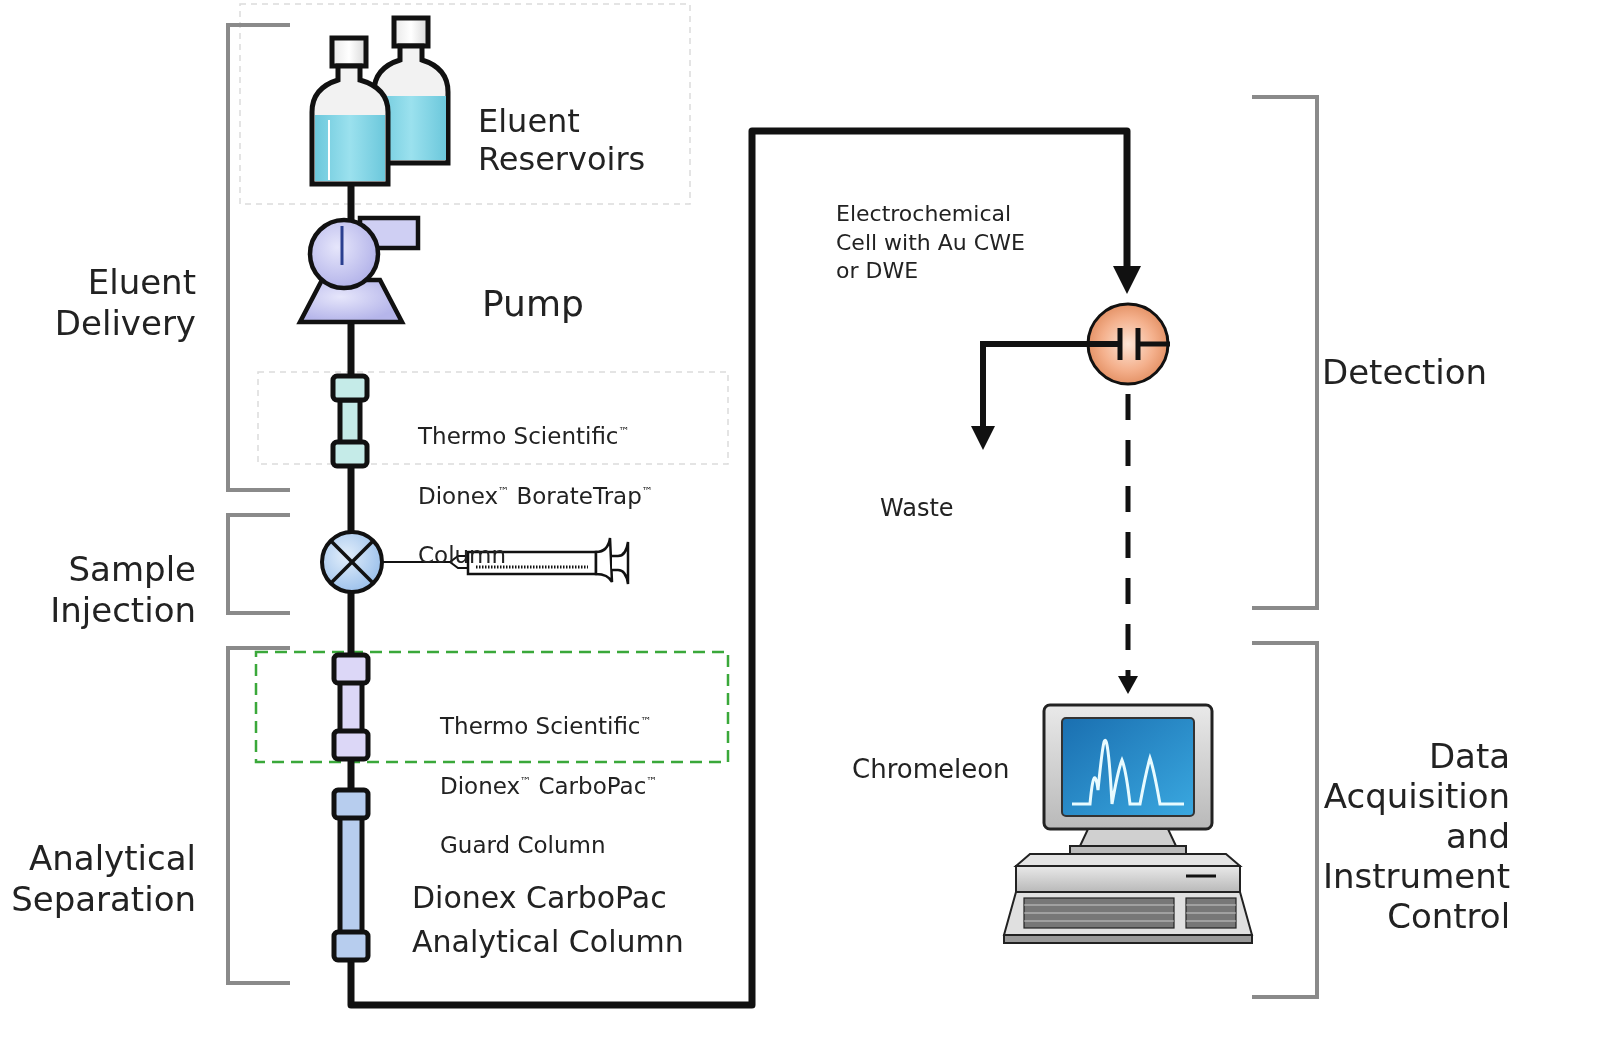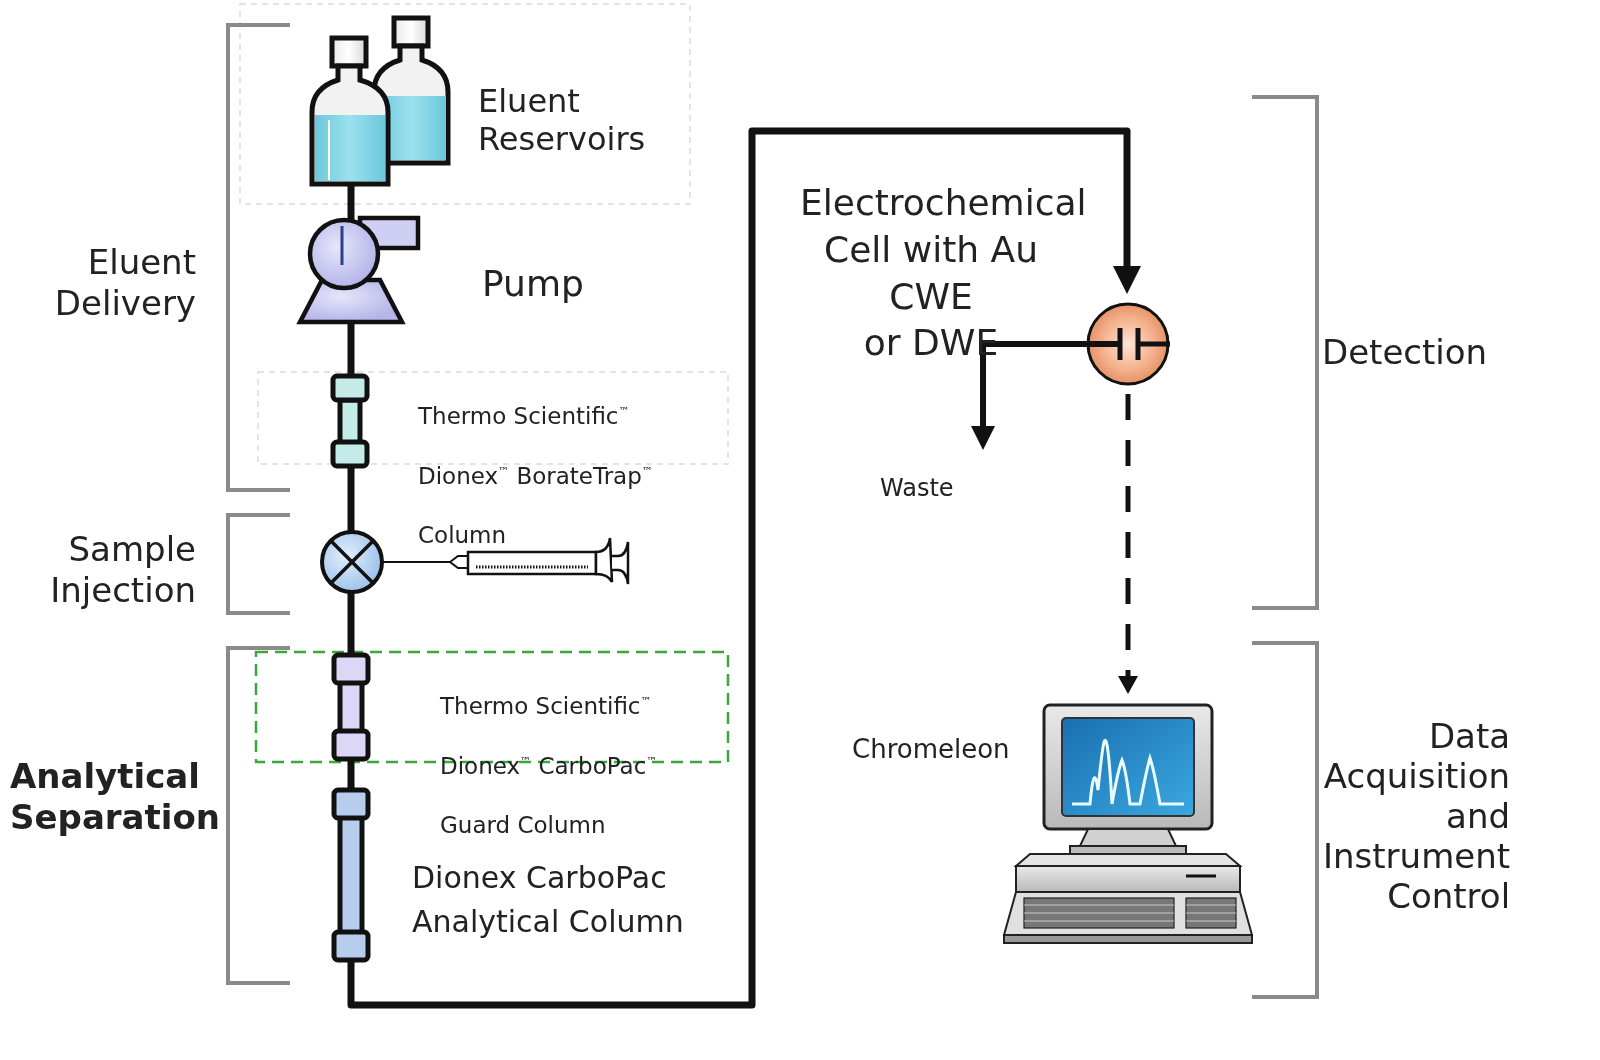--- a/index.html
+++ b/index.html
@@ -1,19 +1,19 @@
 <!DOCTYPE html>
 <html><head>
 <meta charset="utf-8">
 <style>
   html, body { margin: 0; padding: 0; background: #ffffff; }
   body { width: 1600px; height: 1060px; position: relative; overflow: hidden;
          font-family: "DejaVu Sans", "Liberation Sans", sans-serif; color: #1e1e1e; }
   #diagram { position: absolute; left: 0; top: 0; width: 1600px; height: 1060px; }
-  .lbl { position: absolute; white-space: pre-line; line-height: 1.2; }
+  .lbl { position: absolute; white-space: pre-line; line-height: 1.2; margin-top: 20px; }
   .sect { font-size: 34px; color: #222; text-align: right; }
   .sect.right-align { text-align: right; }
   .comp { font-size: 32px; color: #222; }
   .small { font-size: 23px; color: #222; line-height: 1.3; }
   .tm { font-size: 11px; vertical-align: super; }
 </style>
 </head>
 <body>
 
 <svg id="diagram" width="1600" height="1060" viewBox="0 0 1600 1060" xmlns="http://www.w3.org/2000/svg">
@@ -153,21 +153,21 @@
         <line x1="1186" y1="913" x2="1236" y2="913"></line>
         <line x1="1186" y1="921" x2="1236" y2="921"></line>
     </g>
   </g>
 </svg>
 
 <div class="lbl sect right-align" style="left:20px; top:242px; width:176px;">Eluent
 Delivery</div>
 <div class="lbl sect right-align" style="left:10px; top:529px; width:186px;">Sample
 Injection</div>
-<div class="lbl sect right-align" style="left:10px; top:756px; width:186px;font-weight:bold;">Analytical
+<div class="lbl sect right-align" style="left:10px; top:818px; width:186px;">Analytical
 Separation</div>
 
 <div class="lbl sect" style="left:1322px; top:332px;">Detection</div>
 <div class="lbl sect" style="left:1323px; top:716px; line-height:1.18;">Data
 Acquisition
 and
 Instrument
 Control</div>
 
 <div class="lbl comp" style="left:478px; top:82px; line-height:1.2;">Eluent
@@ -182,17 +182,17 @@
 
 <div class="lbl small" style="left:440px; top:662px;">
   <span>Thermo Scientific</span><span class="tm">™</span><br>
   <span>Dionex</span><span class="tm">™</span><span> CarboPac</span><span class="tm">™</span><br>
   <span>Guard Column</span>
 </div>
 
 <div class="lbl small" style="left:412px; top:856px; font-size:30px; line-height:1.45;">Dionex CarboPac
 Analytical Column</div>
 
-<div class="lbl comp" style="left:800px; top:180px; width:262px; text-align:center; font-size:36px; line-height:1.3;">Electrochemical
+<div class="lbl comp" style="left:836px; top:180px; width:262px; text-align:left; font-size:22px; line-height:1.3;">Electrochemical
 Cell with Au CWE
 or  DWE</div>
 <div class="lbl comp" style="left:880px; top:474px; font-size:24px;">Waste</div>
 <div class="lbl comp" style="left:852px; top:734px; font-size:26px;">Chromeleon</div>
 
 </body></html>

